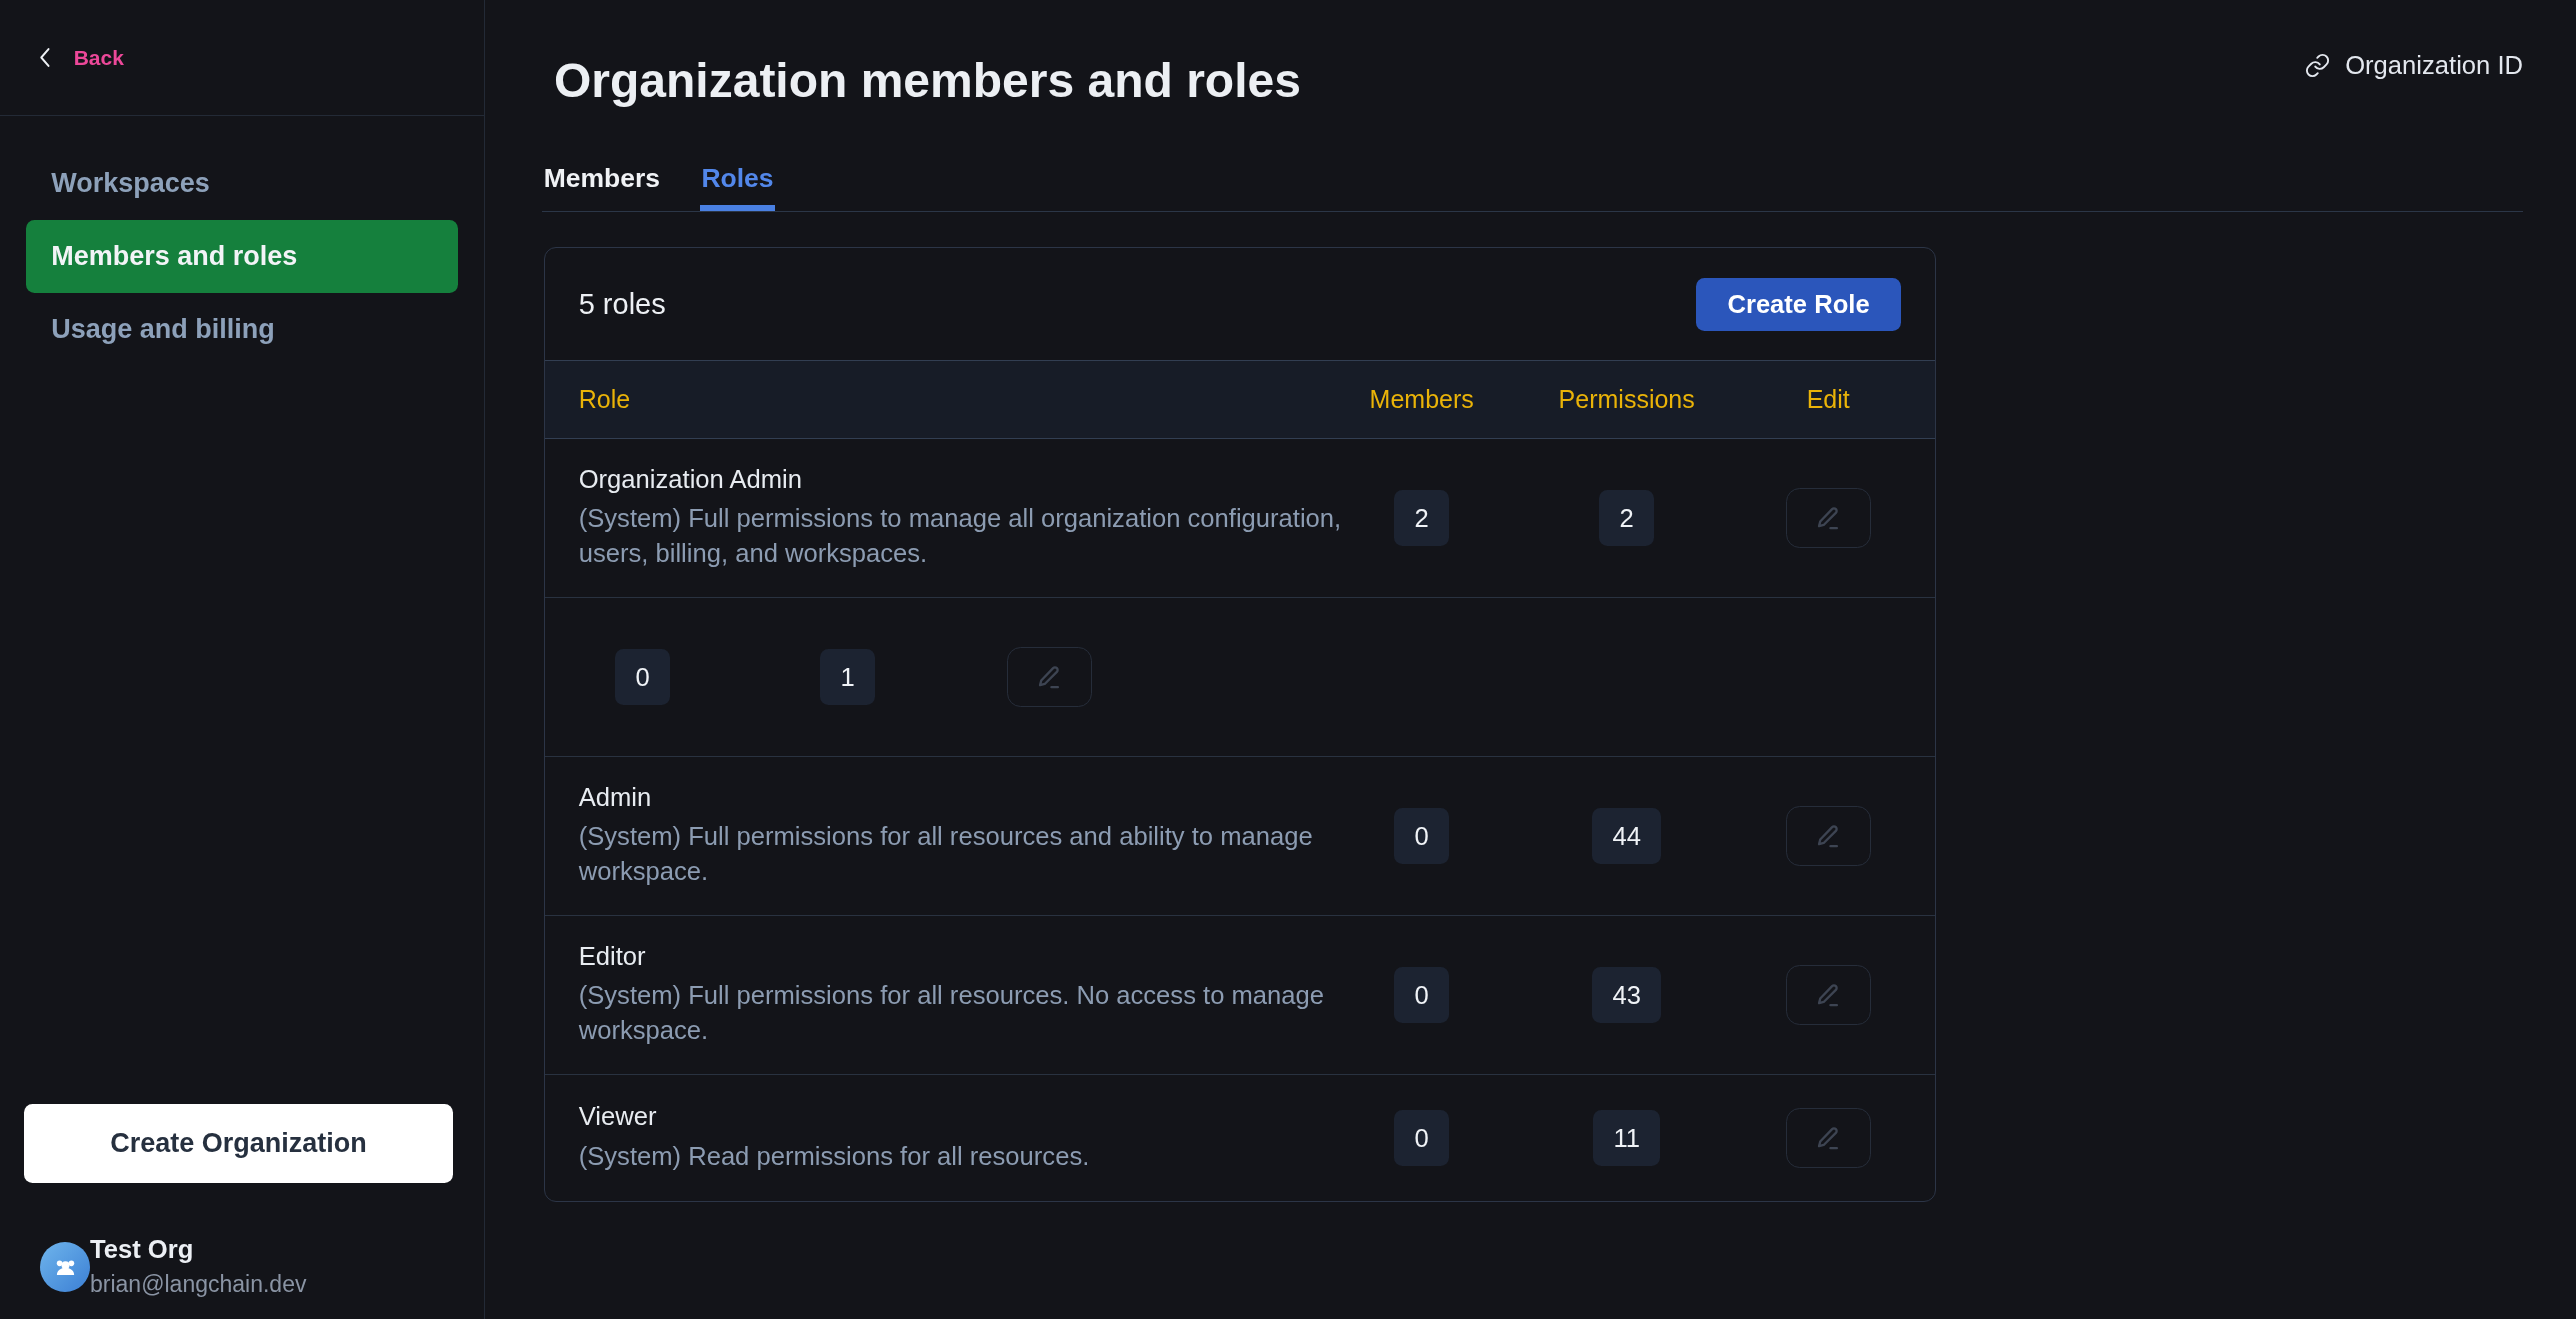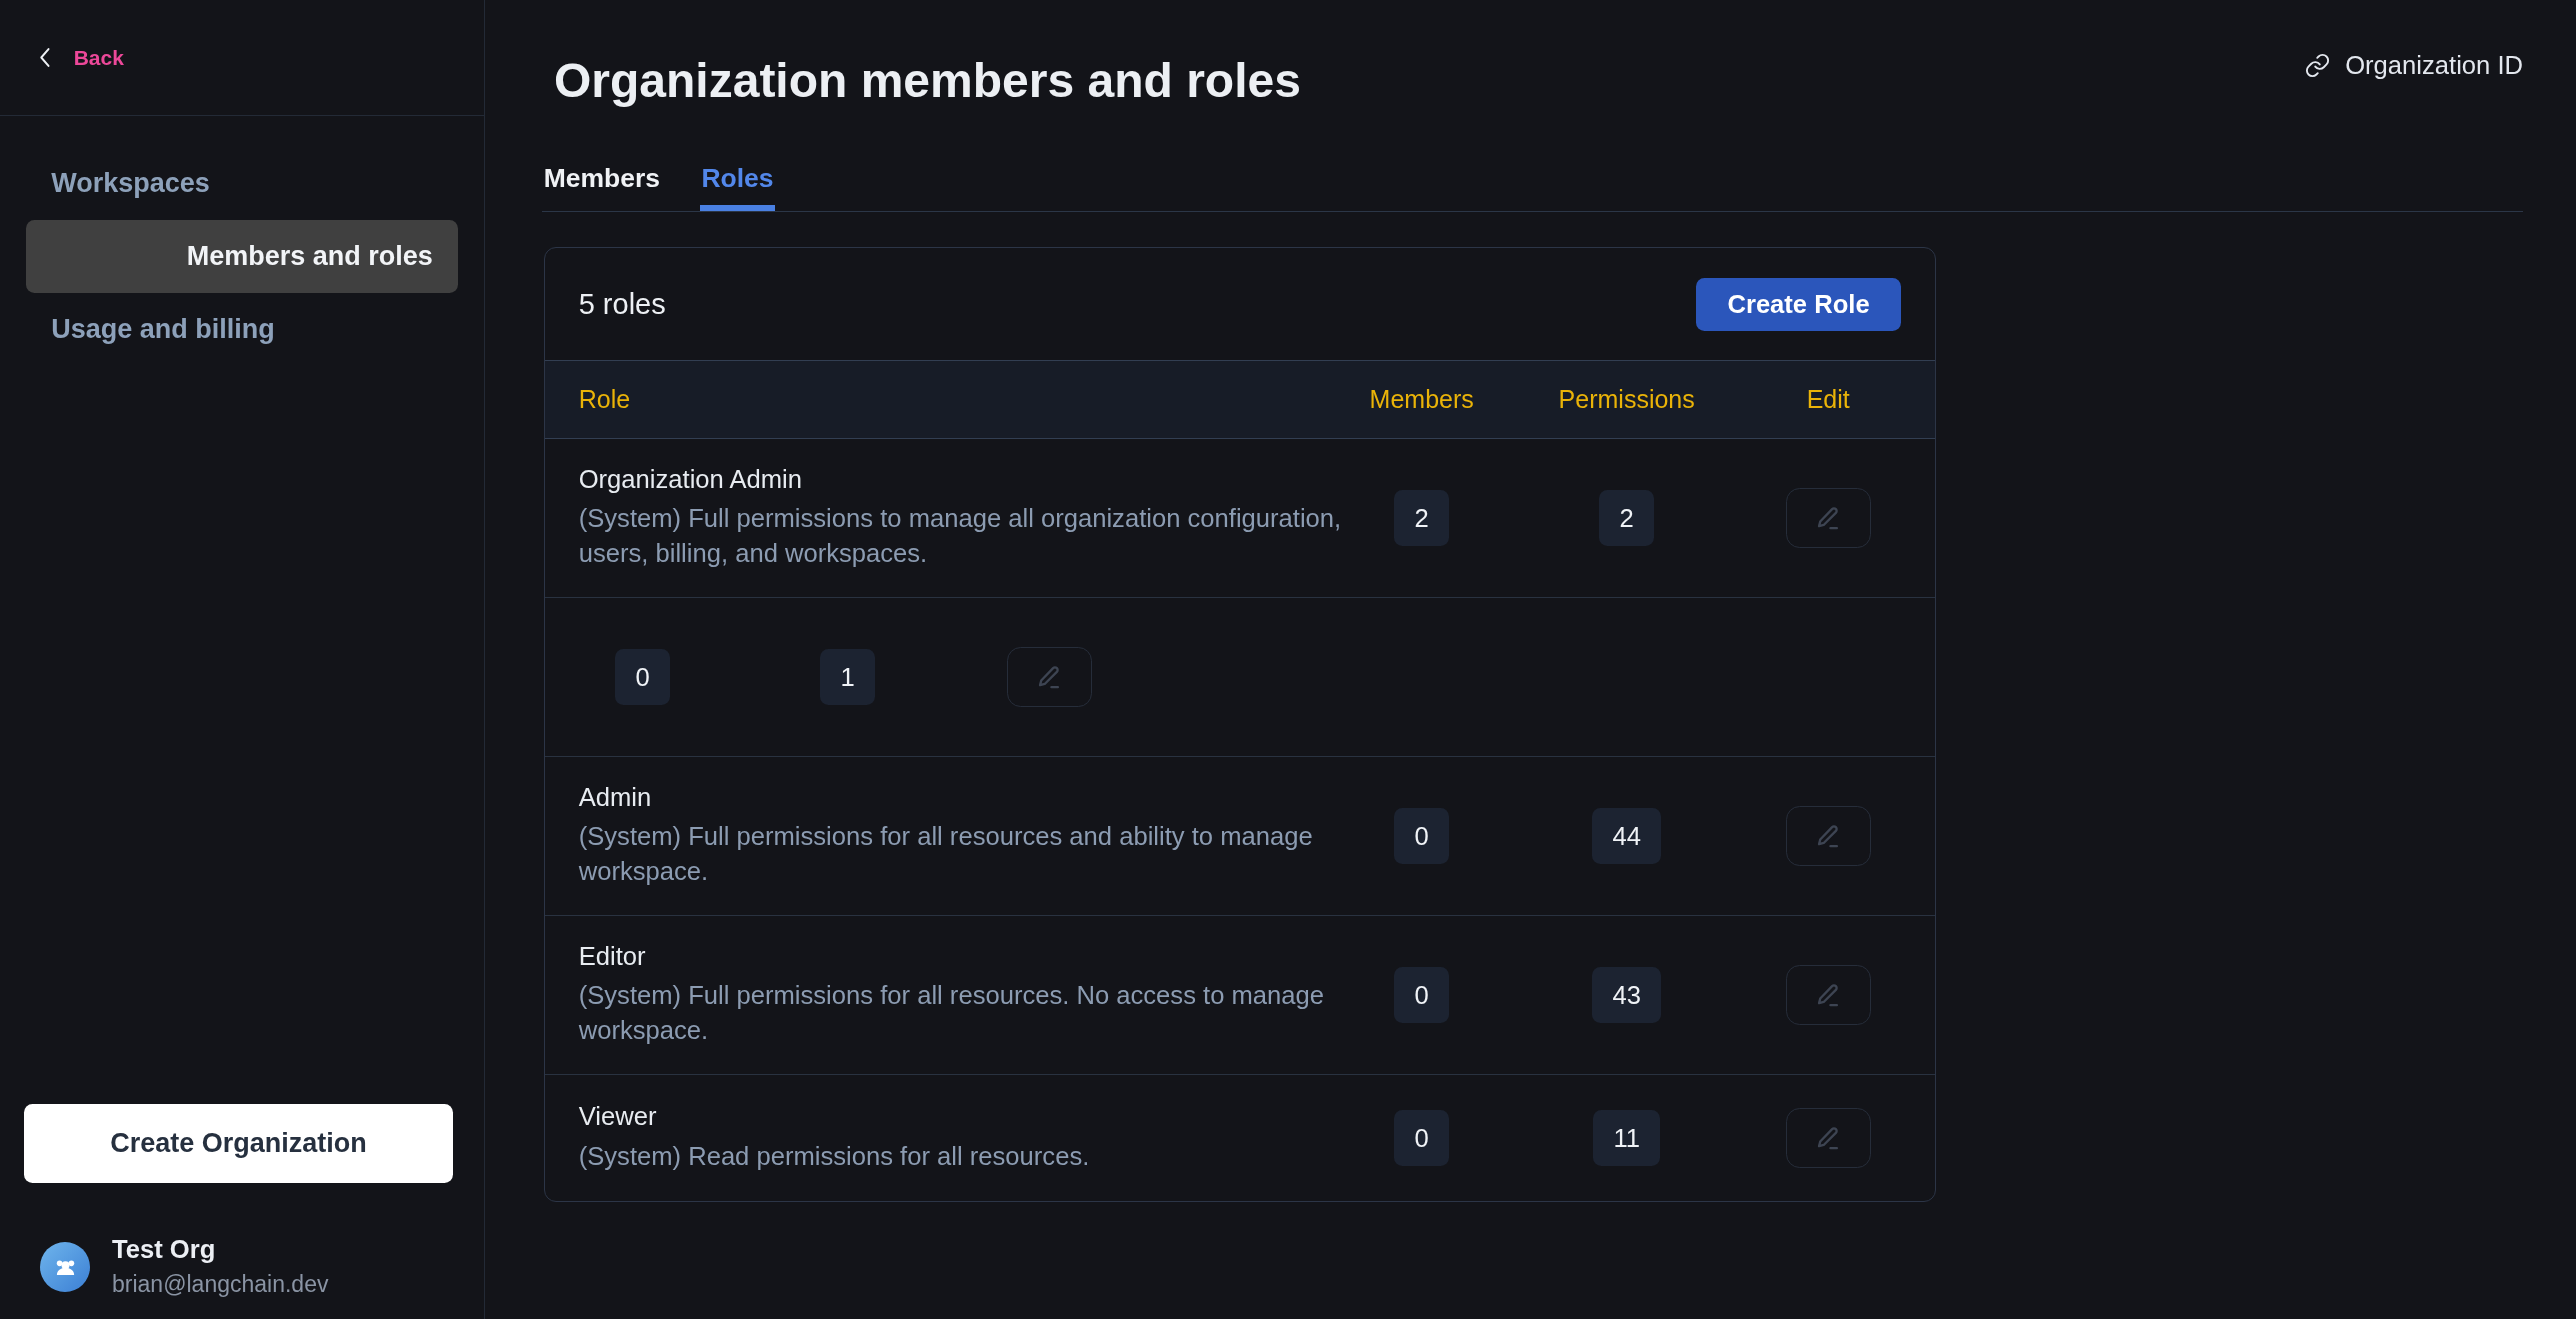--- a/index.html
+++ b/index.html
@@ -13,26 +13,26 @@
 
   
   .sidebar { position:absolute; left:0; top:0; width:485px; height:1320px;
     border-right:0.9px solid #232a36; background:#131419; }
   .back-row { height:116px; border-bottom:0.9px solid #232a36; display:flex;
     align-items:center; padding-left:31px; gap:13.7px; cursor:pointer; }
   .back-label { font-size:21px; font-weight:700; color:#ec4899; }
   .nav { margin-top:31px; padding:0 25.6px; }
   .nav-item { height:73px; display:flex; align-items:center; padding:0 25.6px;
     border-radius:8.5px; font-size:27px; font-weight:700; color:#8da1ba; cursor:pointer; }
-  .nav-item.active { background:#404040; color:#f2f4f7;justify-content:flex-end; }
+  .nav-item.active { background:#15803d; color:#f2f4f7; }
   .create-org-btn { position:absolute; left:24px; bottom:137px; width:429px; height:79px;
     background:#ffffff; border:none; border-radius:8.5px; font-size:27px; font-weight:700;
     color:#26303f; }
   .account { position:absolute; left:40px; bottom:22px; display:flex; align-items:center;
-    gap:22px; cursor:pointer; }
+    cursor:pointer; }
   .avatar { width:50px; height:50px; border-radius:50%; flex:0 0 auto;
     background:linear-gradient(135deg,#6fb5ec,#3b7fd4);
     display:flex; align-items:center; justify-content:center; }
   .account-name { font-size:25.6px; font-weight:700; color:#eceff4; margin-bottom:6.8px; }
   .account-email { font-size:23px; color:#8a94a4; }
 
   
   .main { position:absolute; left:486px; top:0; right:0; bottom:0; padding:0 53px 0 56px; }
   .main-header { position:relative; padding-top:41px; }
   .page-title { margin:12px; font-size:48px; line-height:55px; font-weight:700; color:#eceff3; }

